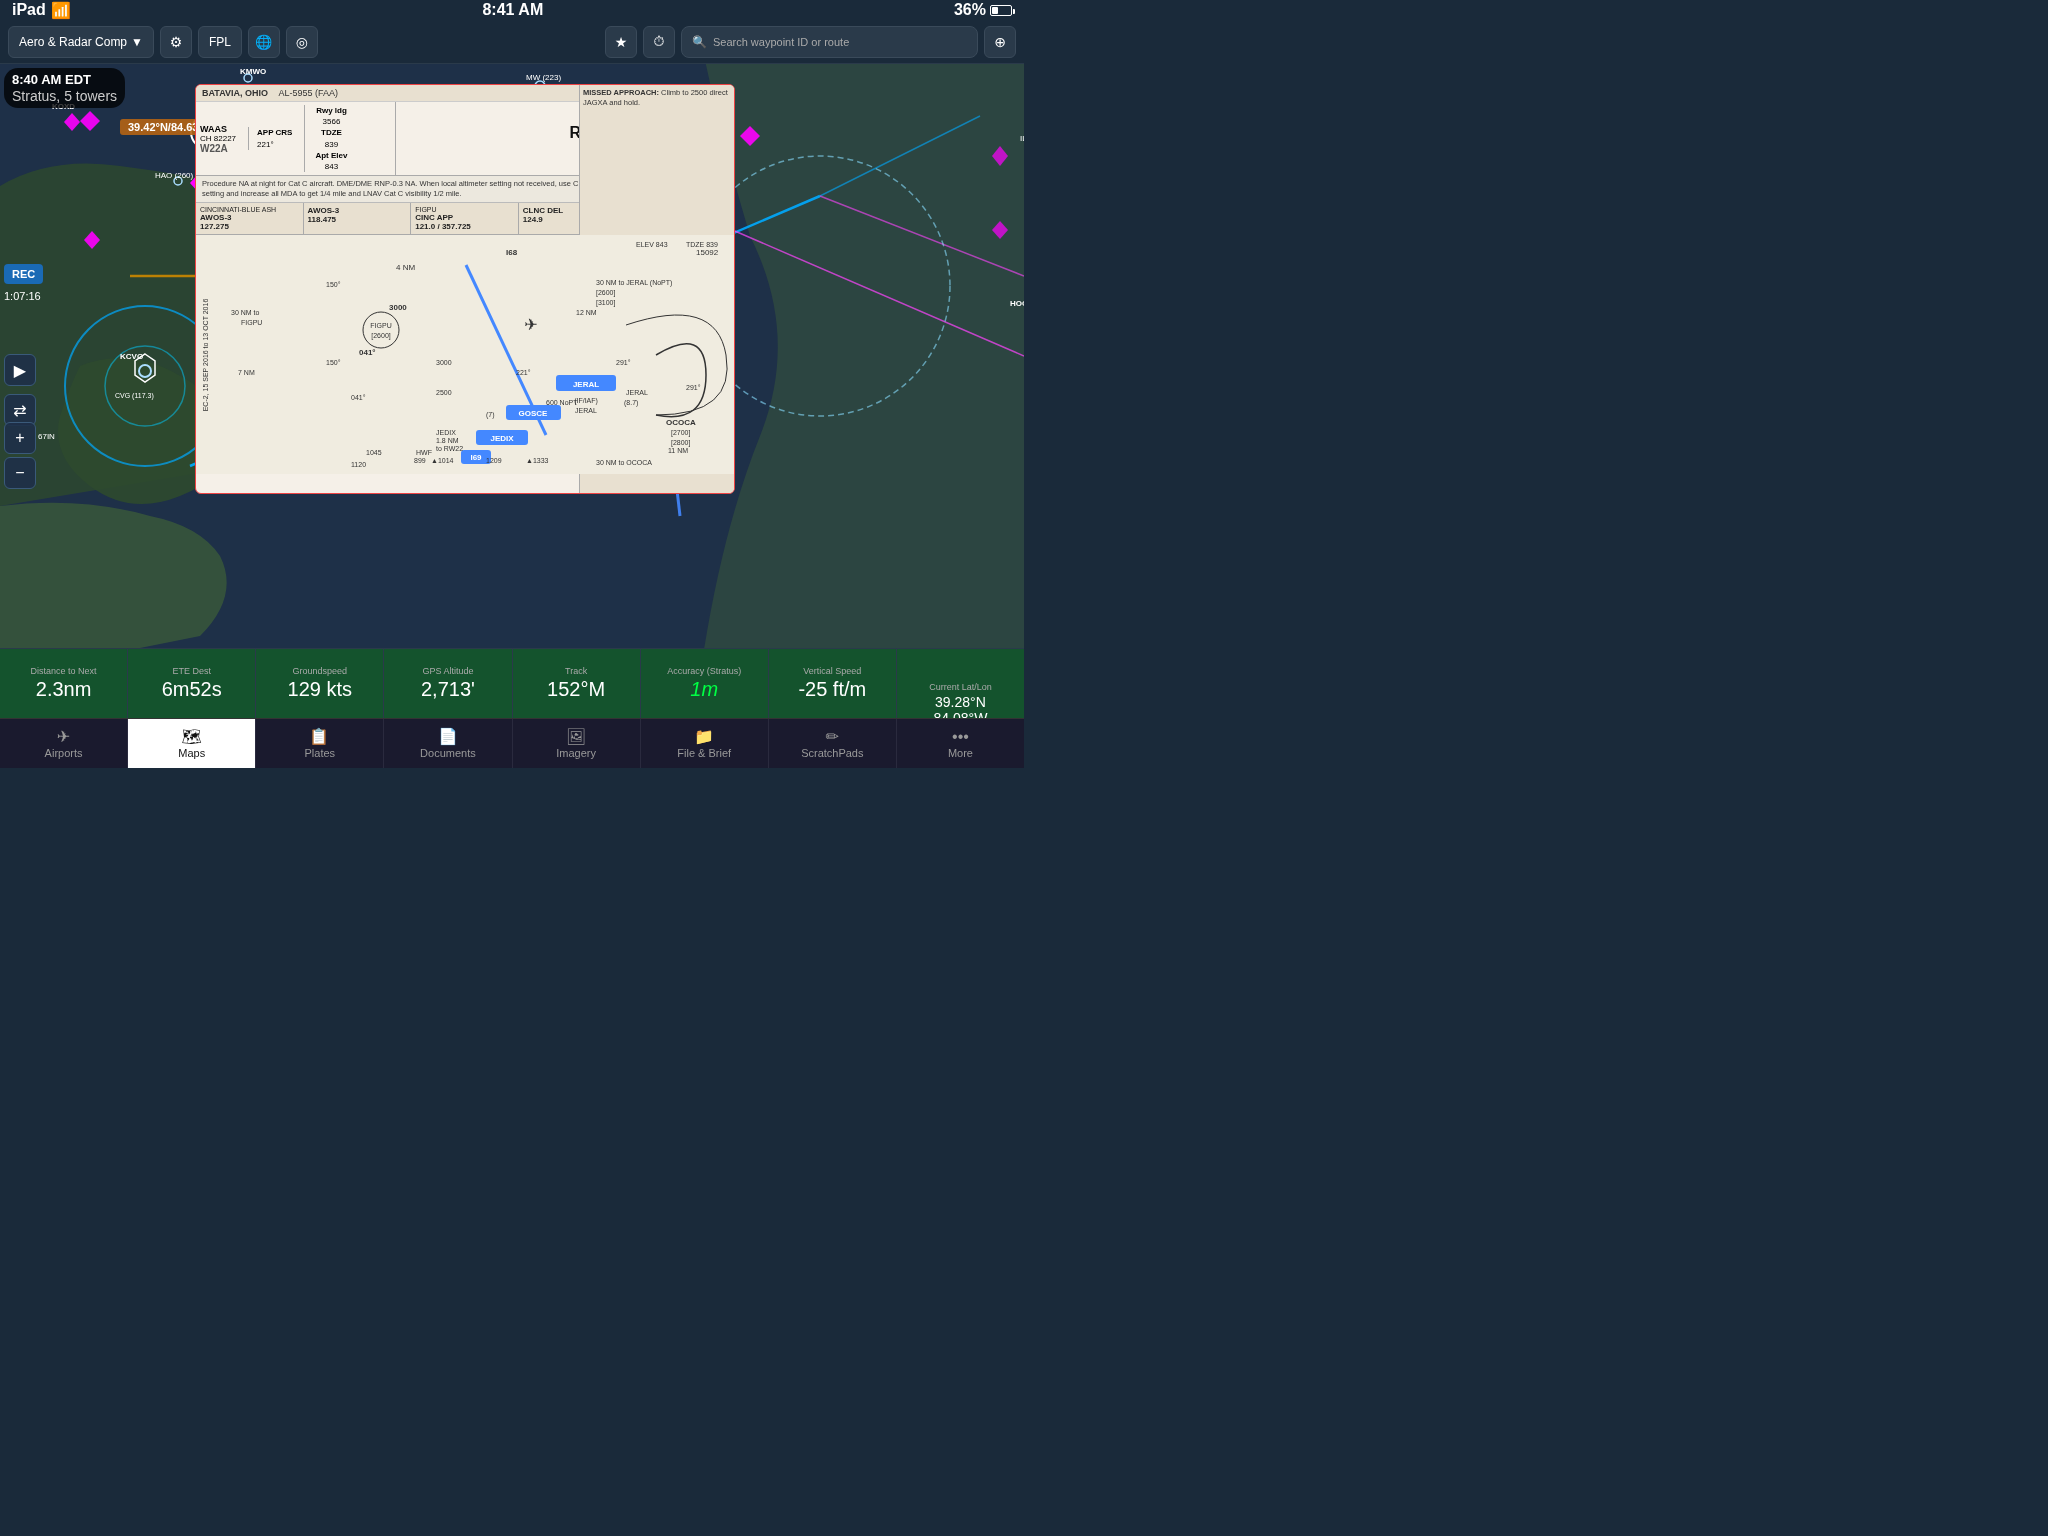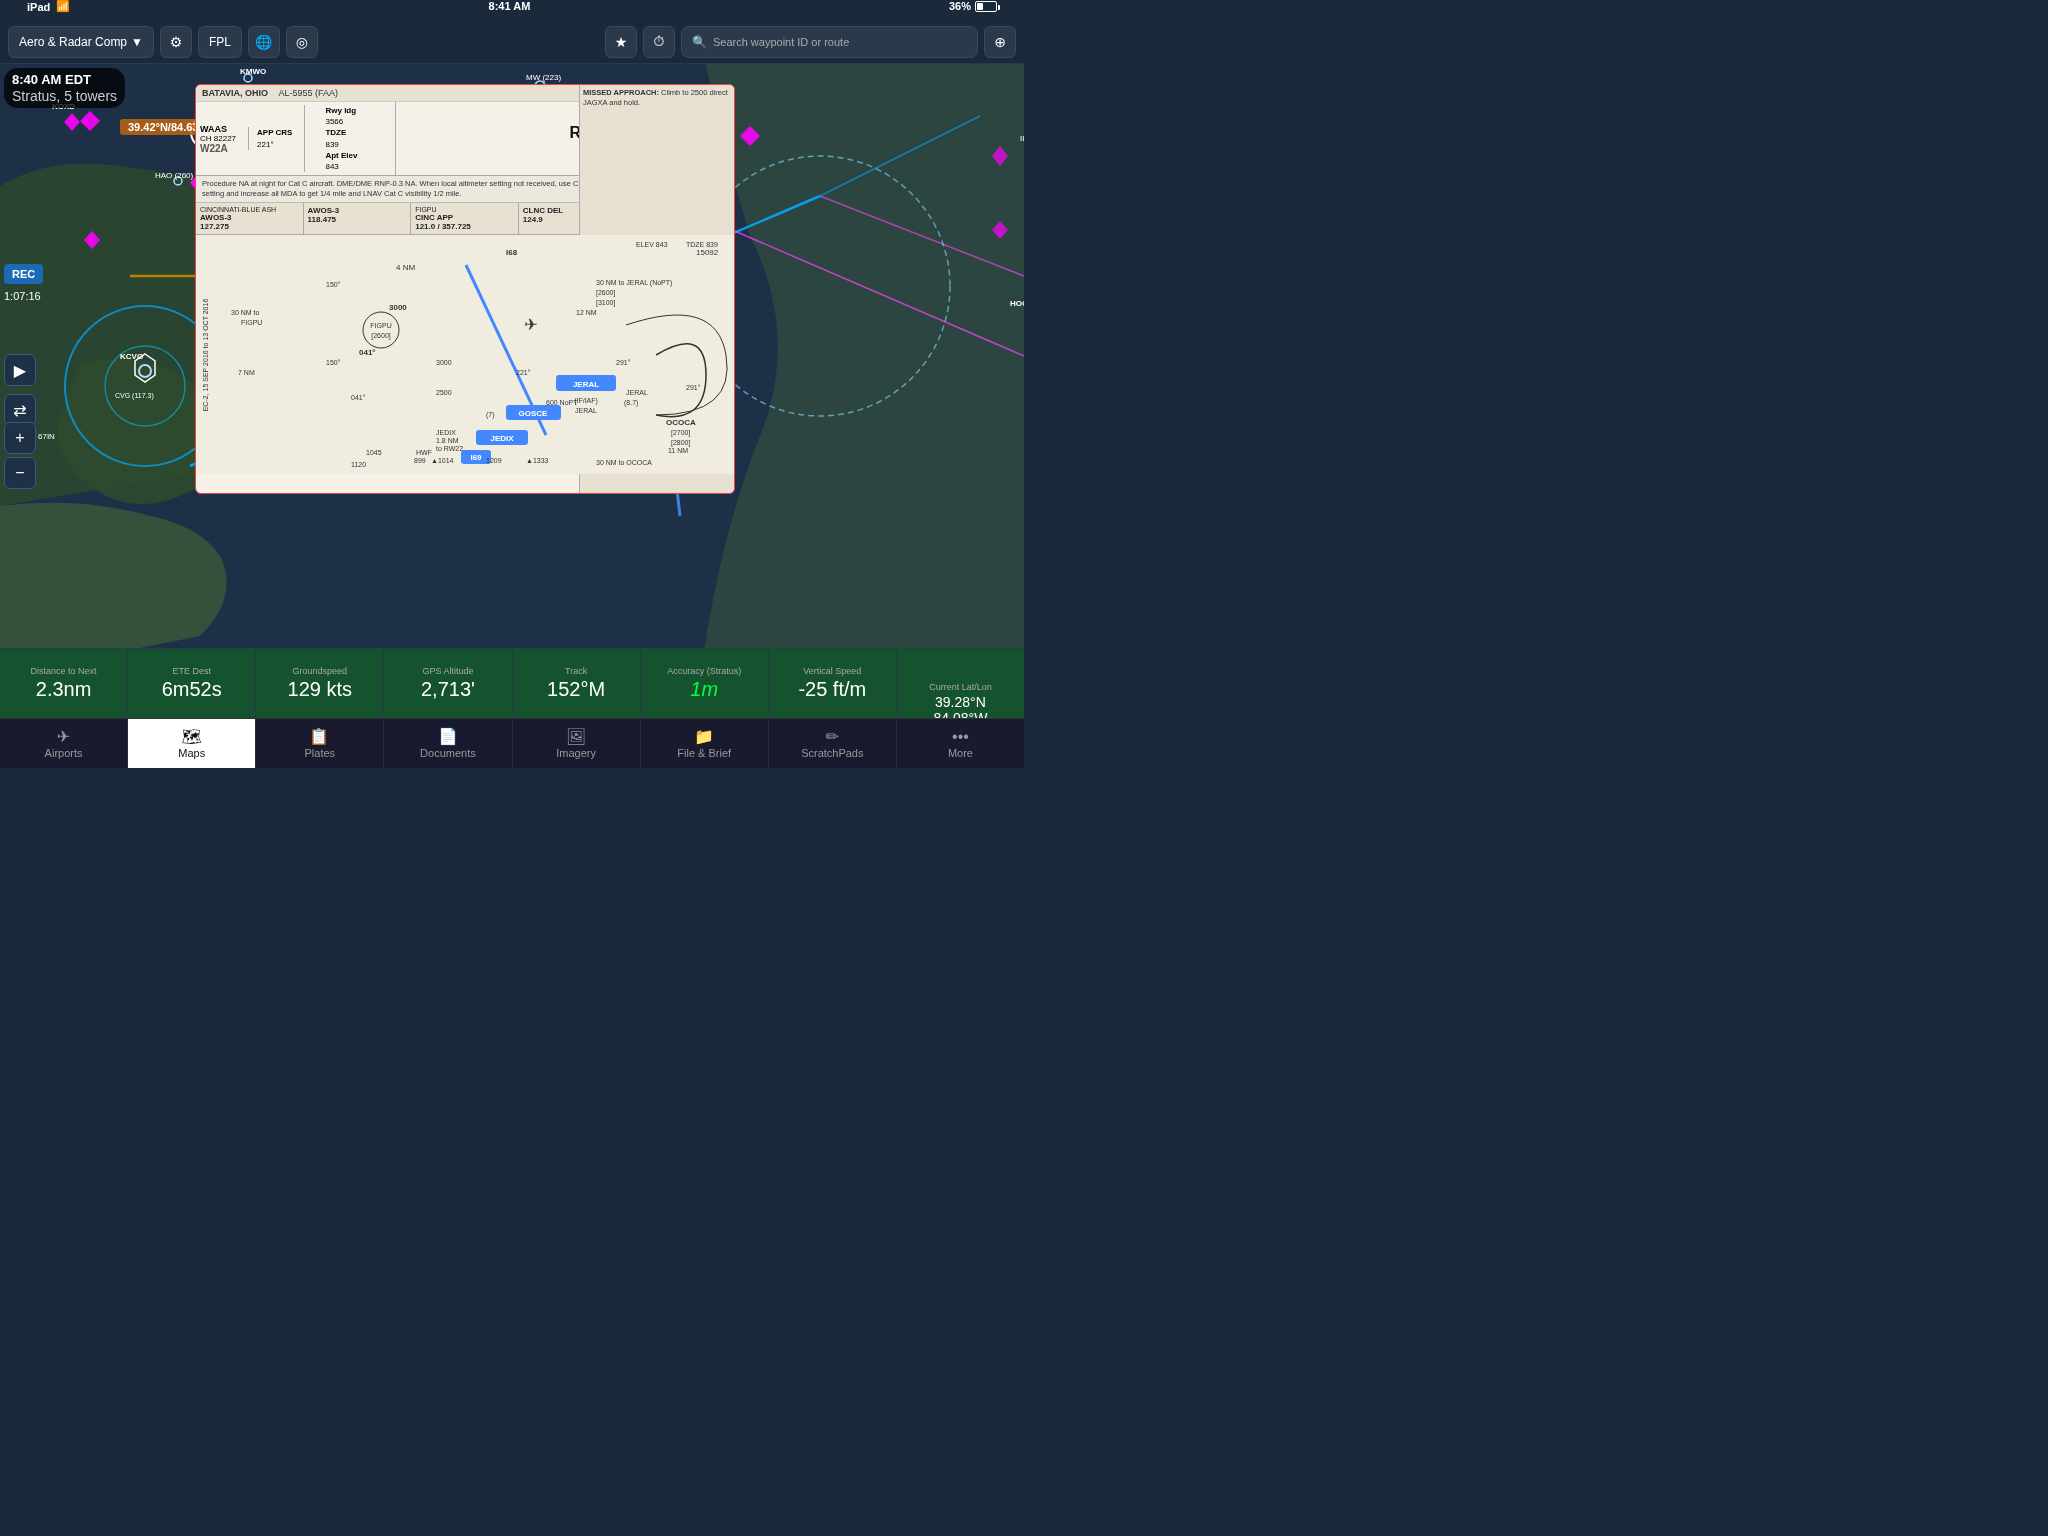--- a/index.html
+++ b/index.html
@@ -12,25 +12,25 @@
       position: relative;
     }
 
     
     #status-bar {
       position: absolute;
       top: 0; left: 0; right: 0;
       height: 20px;
       background: #1a2a3a;
       display: flex;
-      align-items: flex-start;
+      align-items: center;
       justify-content: space-between;
-      padding: 0 27px;
+      padding: 0 12px;
       z-index: 100;
-      font-size: 11px;
+      font-size: 16px;
       color: white;
       font-weight: 600;
     }
     #status-left { display: flex; align-items: center; gap: 6px; }
     #status-center { font-weight: 600; }
     #status-right { display: flex; align-items: center; gap: 4px; }
     .battery-icon {
       width: 22px; height: 11px;
       border: 1.5px solid white;
       border-radius: 2px;
@@ -480,21 +480,21 @@
         <div style="display:flex; gap:12px; align-items:center;">
           <div>
             <div style="font-weight:bold; font-size:9px;">WAAS</div>
             <div>CH 82227</div>
             <div style="font-weight:bold; font-size:10px; color:#555;">W22A</div>
           </div>
           <div style="border-left:1px solid #aaa; padding-left:8px; font-size:8px; line-height:1.4;">
             <div><strong>APP CRS</strong></div>
             <div>221°</div>
           </div>
-          <div style="border-left:1px solid #aaa; padding-left:20px; font-size:8px; line-height:1.4;">
+          <div style="border-left:1px solid #aaa; padding-left:10px; font-size:8px; line-height:1.4;text-align:center;">
             <div><strong>Rwy ldg</strong></div>
               <div>3566</div>
             <div><strong>TDZE</strong></div>
               <div>839</div>
             <div><strong>Apt Elev</strong></div>
               <div>843</div>
           </div>
         </div>
       </div>
 

